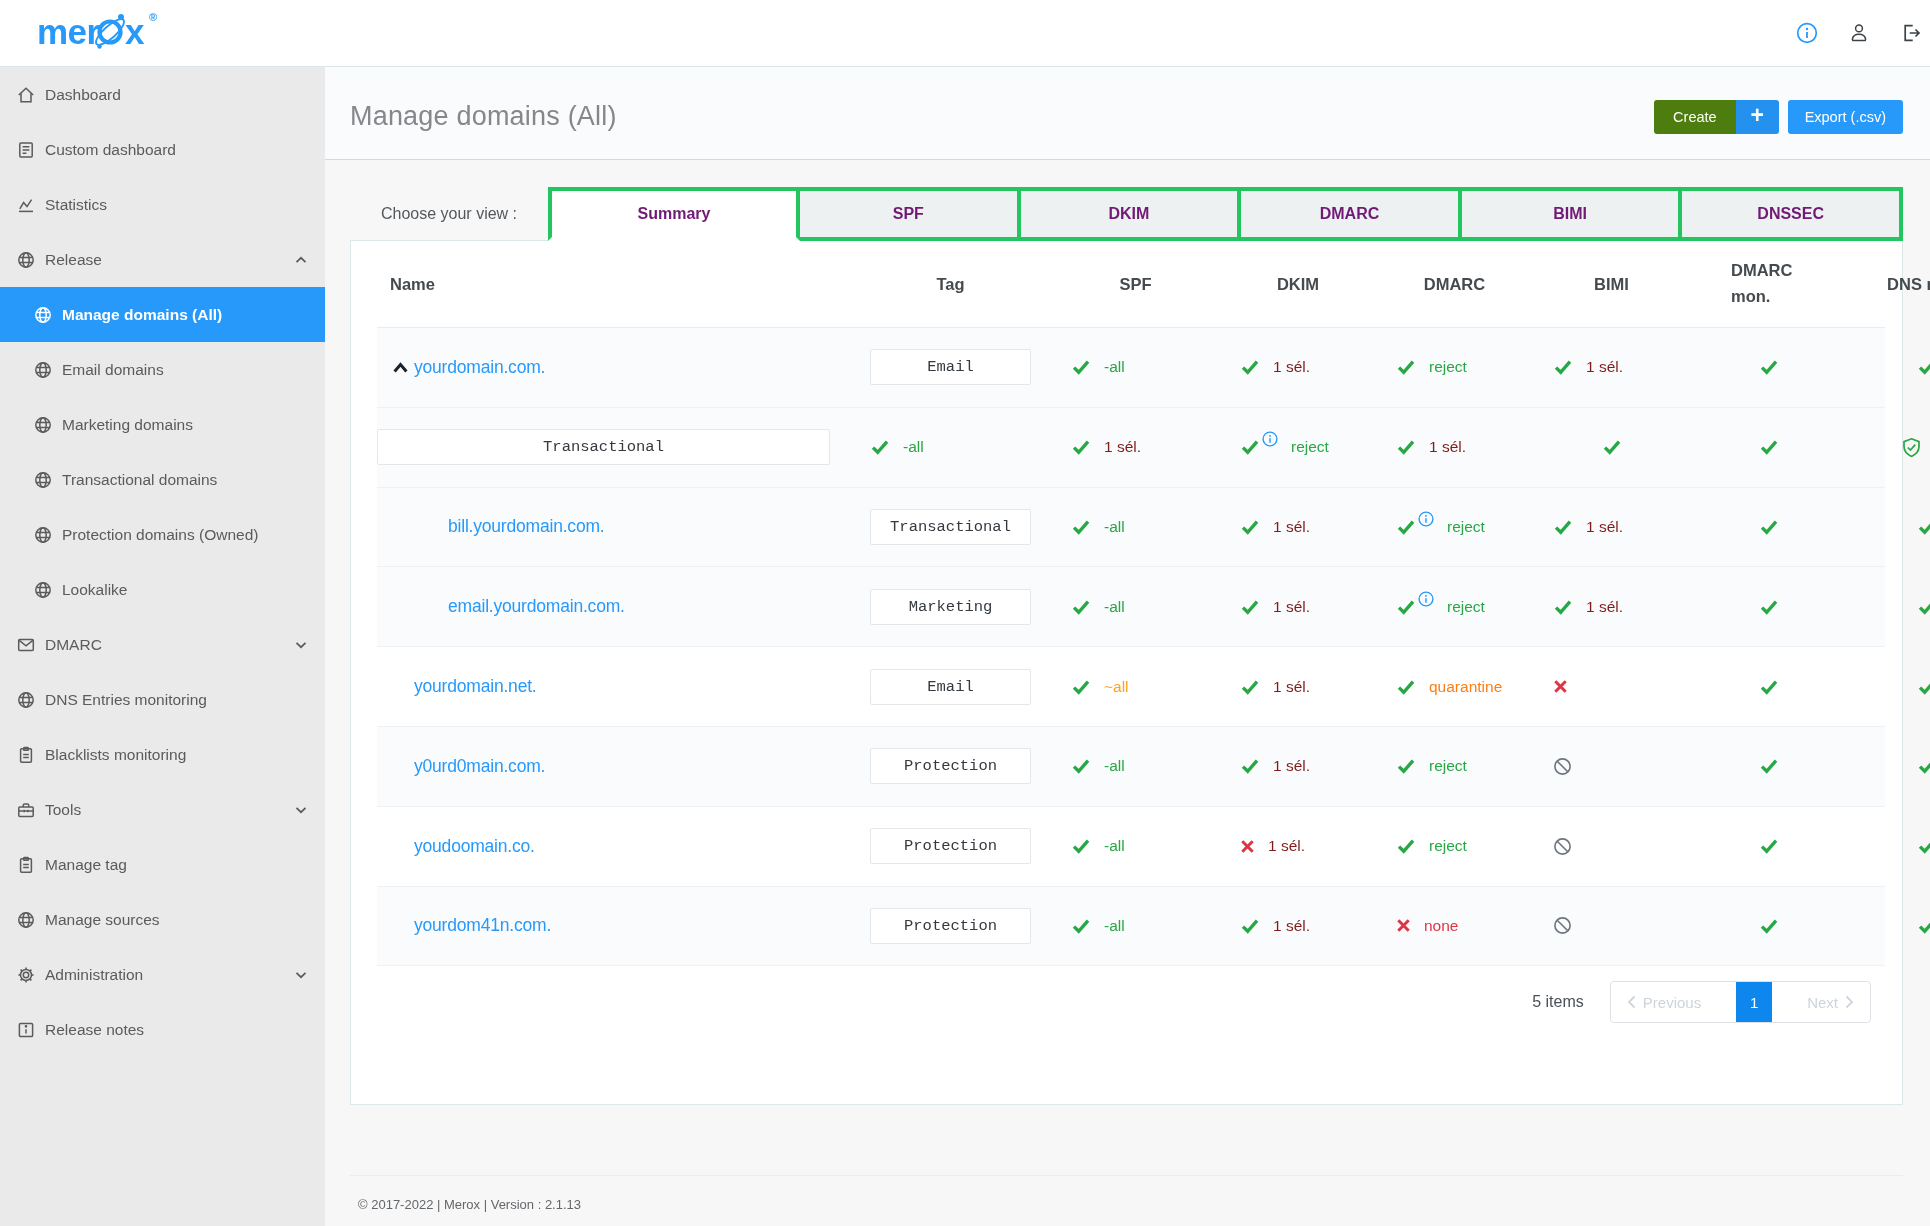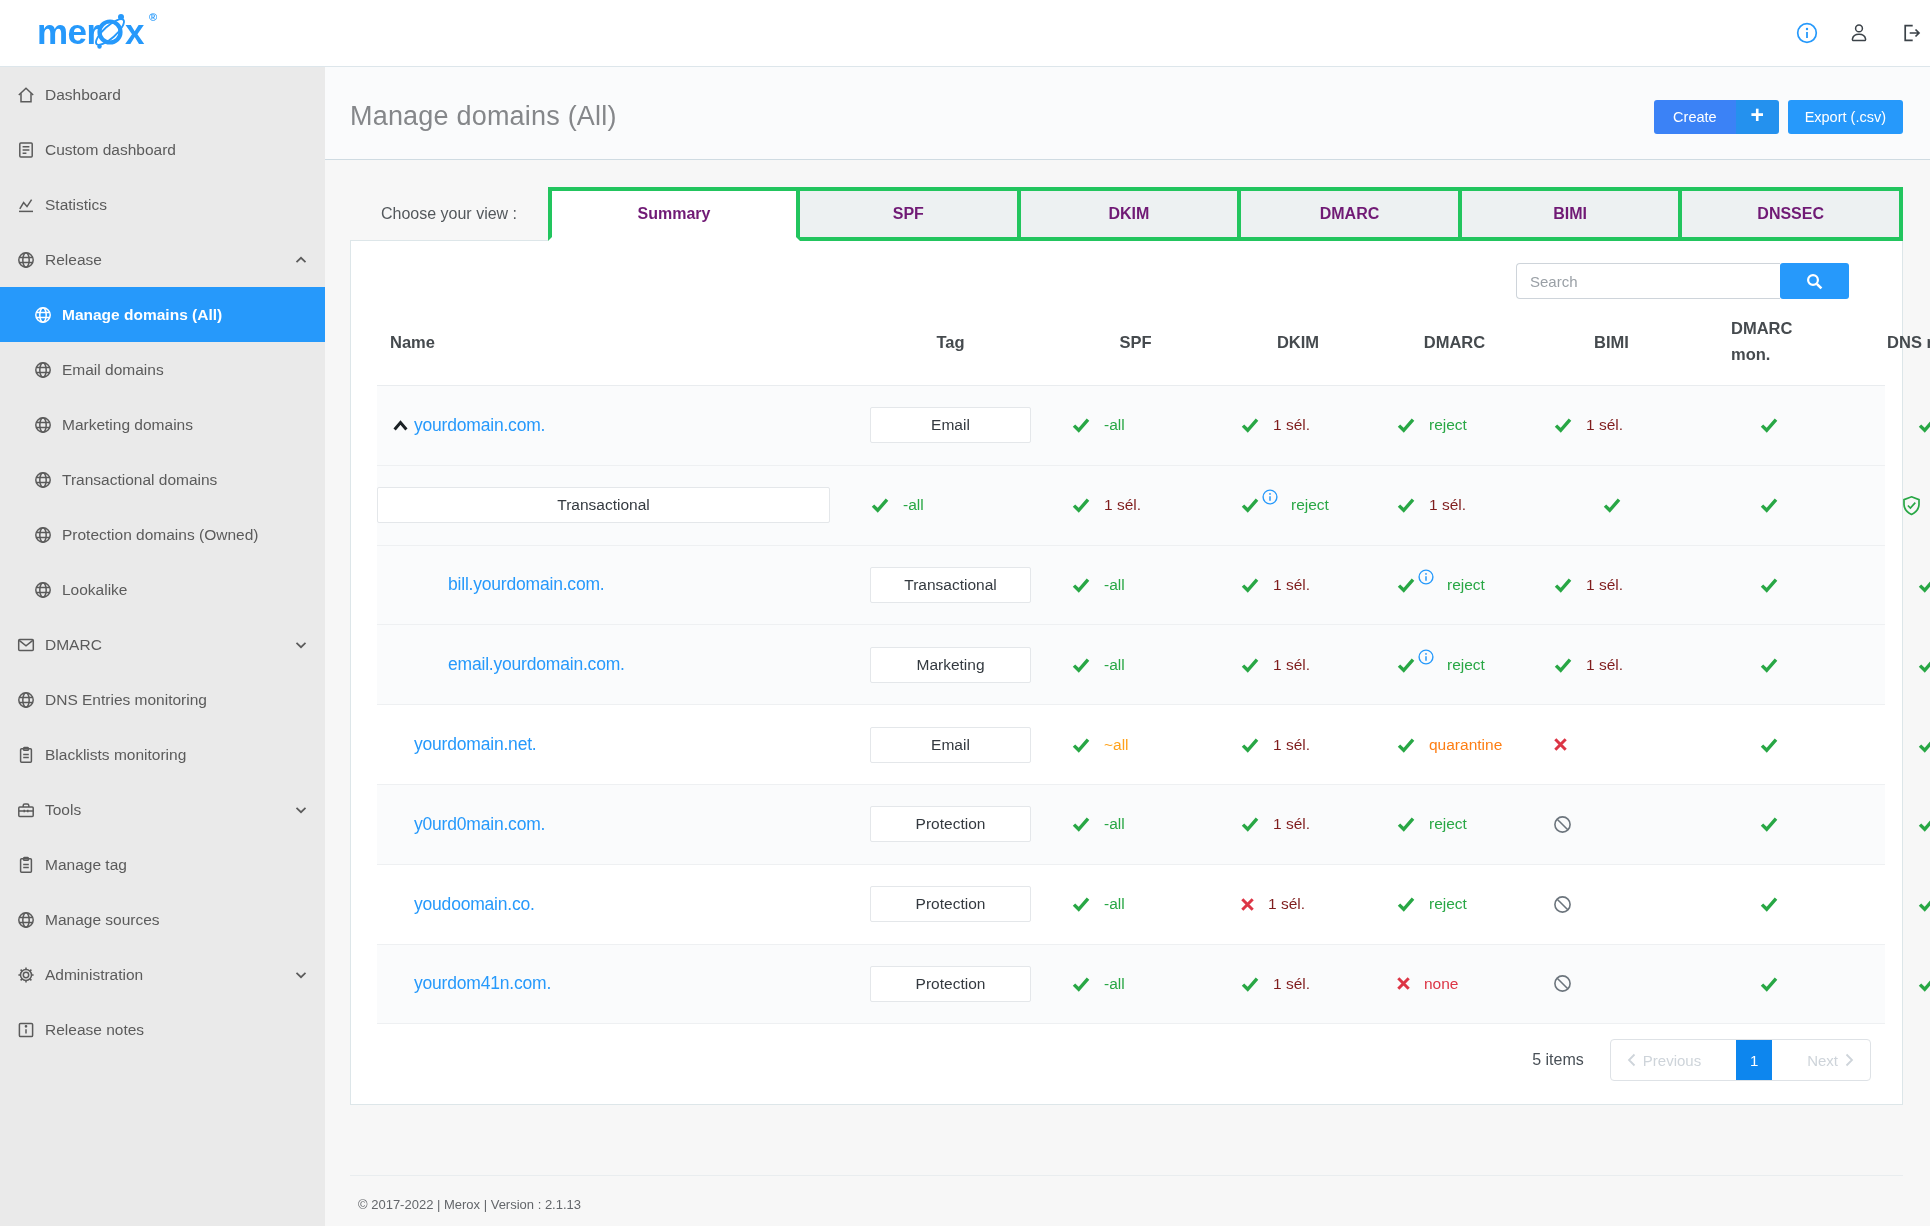--- a/index.html
+++ b/index.html
@@ -21,21 +21,21 @@
   .side-item.active { background:#2699fb; color:#fff; font-weight:700; }
   .side-item.active .s-icon { color:#fff; }
   .s-chev { position:absolute; right:16px; top:50%; margin-top:-8px; width:16px; height:16px; color:#5b5b5b; }
 
   
   .main { margin-left:325px; padding-top:67px; }
   .title-bar { height:93px; background:#fafbfc; border-bottom:1px solid #cfdbe2; display:flex; align-items:center; padding:7px 27px 0 25px; }
   .page-title { font-size:27px; font-weight:400; color:#85878a; letter-spacing:0.2px; }
   .tb-buttons { margin-left:auto; display:flex; gap:9px; }
   .btn-create { display:flex; height:34px; border-radius:3px; overflow:hidden; cursor:pointer; }
-  .btn-create .bc-main { background:#3b82f6; color:#fff; font-size:14.5px; display:flex; align-items:center; padding:0 19px; }
+  .btn-create .bc-main { background:#4d7c0f; color:#fff; font-size:14.5px; display:flex; align-items:center; padding:0 19px; }
   .btn-create .bc-plus { background:#2491ee; color:#fff; width:43px; display:flex; align-items:center; justify-content:center; font-size:23px; font-weight:700; padding-bottom:3px; }
   .btn-export { height:34px; background:#2699fb; color:#fff; font-size:14.5px; border-radius:3px; display:flex; align-items:center; padding:0 17px; cursor:pointer; }
 
   .content { padding:27px 27px 0 25px; }
   .tabs-row { display:flex; height:54px; position:relative; z-index:2; }
   .tab-caption { width:198px; border-bottom:1px solid #dde6e9; display:flex; align-items:center; justify-content:center; color:#53585c; font-size:16px; }
   .tab { flex:1; border:4px solid #22c55e; background:#edf1f2; display:flex; align-items:center; justify-content:center; font-size:16px; font-weight:700; color:#701a75; cursor:pointer; }
   .tab + .tab { border-left:none; }
   .tab.active { background:#fff; border-bottom-color:#fff; flex:0 0 252px; }
 
@@ -54,21 +54,21 @@
   .tbody .trow { height:79.8px; border-bottom:1px solid #eef0f2; }
   .tbody .trow.grp { background:#fafbfc; }
 
   .name-cell { display:flex; align-items:center; padding-left:13px; }
   .name-cell.indent { padding-left:71px; }
   .name-spacer { width:24px; flex:0 0 auto; }
   .expander { width:19px; height:19px; margin-right:5px; flex:0 0 auto; cursor:pointer; }
   .dlink { color:#2699fb; font-size:17.5px; text-decoration:none; cursor:pointer; letter-spacing:-0.2px; }
 
   .tag-cell { display:flex; }
-  .tag-box { width:100%; height:36px; background:#fff; border:1px solid #e4e7ea; border-radius:2px; display:flex; align-items:center; justify-content:center; font-size:15.5px; color:#343a40; }
+  .tag-box { width:100%; height:36px; background:#fff; border:1px solid #e4e7ea; border-radius:2px; display:flex; align-items:center; justify-content:center; font-size:15.5px; color:#343a40;font-family:Liberation Mono, monospace; }
 
   .stat { display:flex; flex-direction:row; align-items:center; gap:13px; }
   .stat-ic { display:inline-flex; align-items:flex-start; }
   .stat-tx { font-size:15.5px; }
   .info-sup { margin:-6px 0 0 2px; }
   .cell-center { display:flex; justify-content:center; }
 
   .c-green { color:#28a745; } .c-dark { color:#7f1d1d; } .c-orange { color:#ffa21a; }
   .c-orange2 { color:#fd7e14; } .c-red { color:#dc3545; } .c-yellow { color:#ffc107; }
   .c-red2 { color:#e45665; } .c-muted { color:#6c757d; } .c-blue { color:#2699fb; }
@@ -357,29 +357,20 @@
       <div class="tab-caption">Choose your view :</div>
       <div class="tab active">Summary</div>
       <div class="tab">SPF</div>
       <div class="tab">DKIM</div>
       <div class="tab">DMARC</div>
       <div class="tab">BIMI</div>
       <div class="tab">DNSSEC</div>
     </div>
 
     <div class="panel">
-      <div class="search-row">
-        <input class="search-input" placeholder="Search" style="">
-        <button class="search-btn">
-            <svg width="17" height="17" viewBox="0 0 17 17">
-              <circle cx="7" cy="7" r="4.9" fill="none" stroke="#fff" stroke-width="2.2"></circle>
-              <path d="M10.8 10.8L15.4 15.4" stroke="#fff" stroke-width="2.6"></path>
-            </svg>
-          </button>
-      </div>
 
       <div class="trow thead">
         <div class="th th-name">Name</div>
         <div class="th">Tag</div>
         <div class="th">SPF</div>
         <div class="th">DKIM</div>
         <div class="th">DMARC</div>
         <div class="th">BIMI</div>
         <div class="th"><span class="th-wrap">DMARC mon.</span></div>
         <div class="th">DNS mon.</div>

